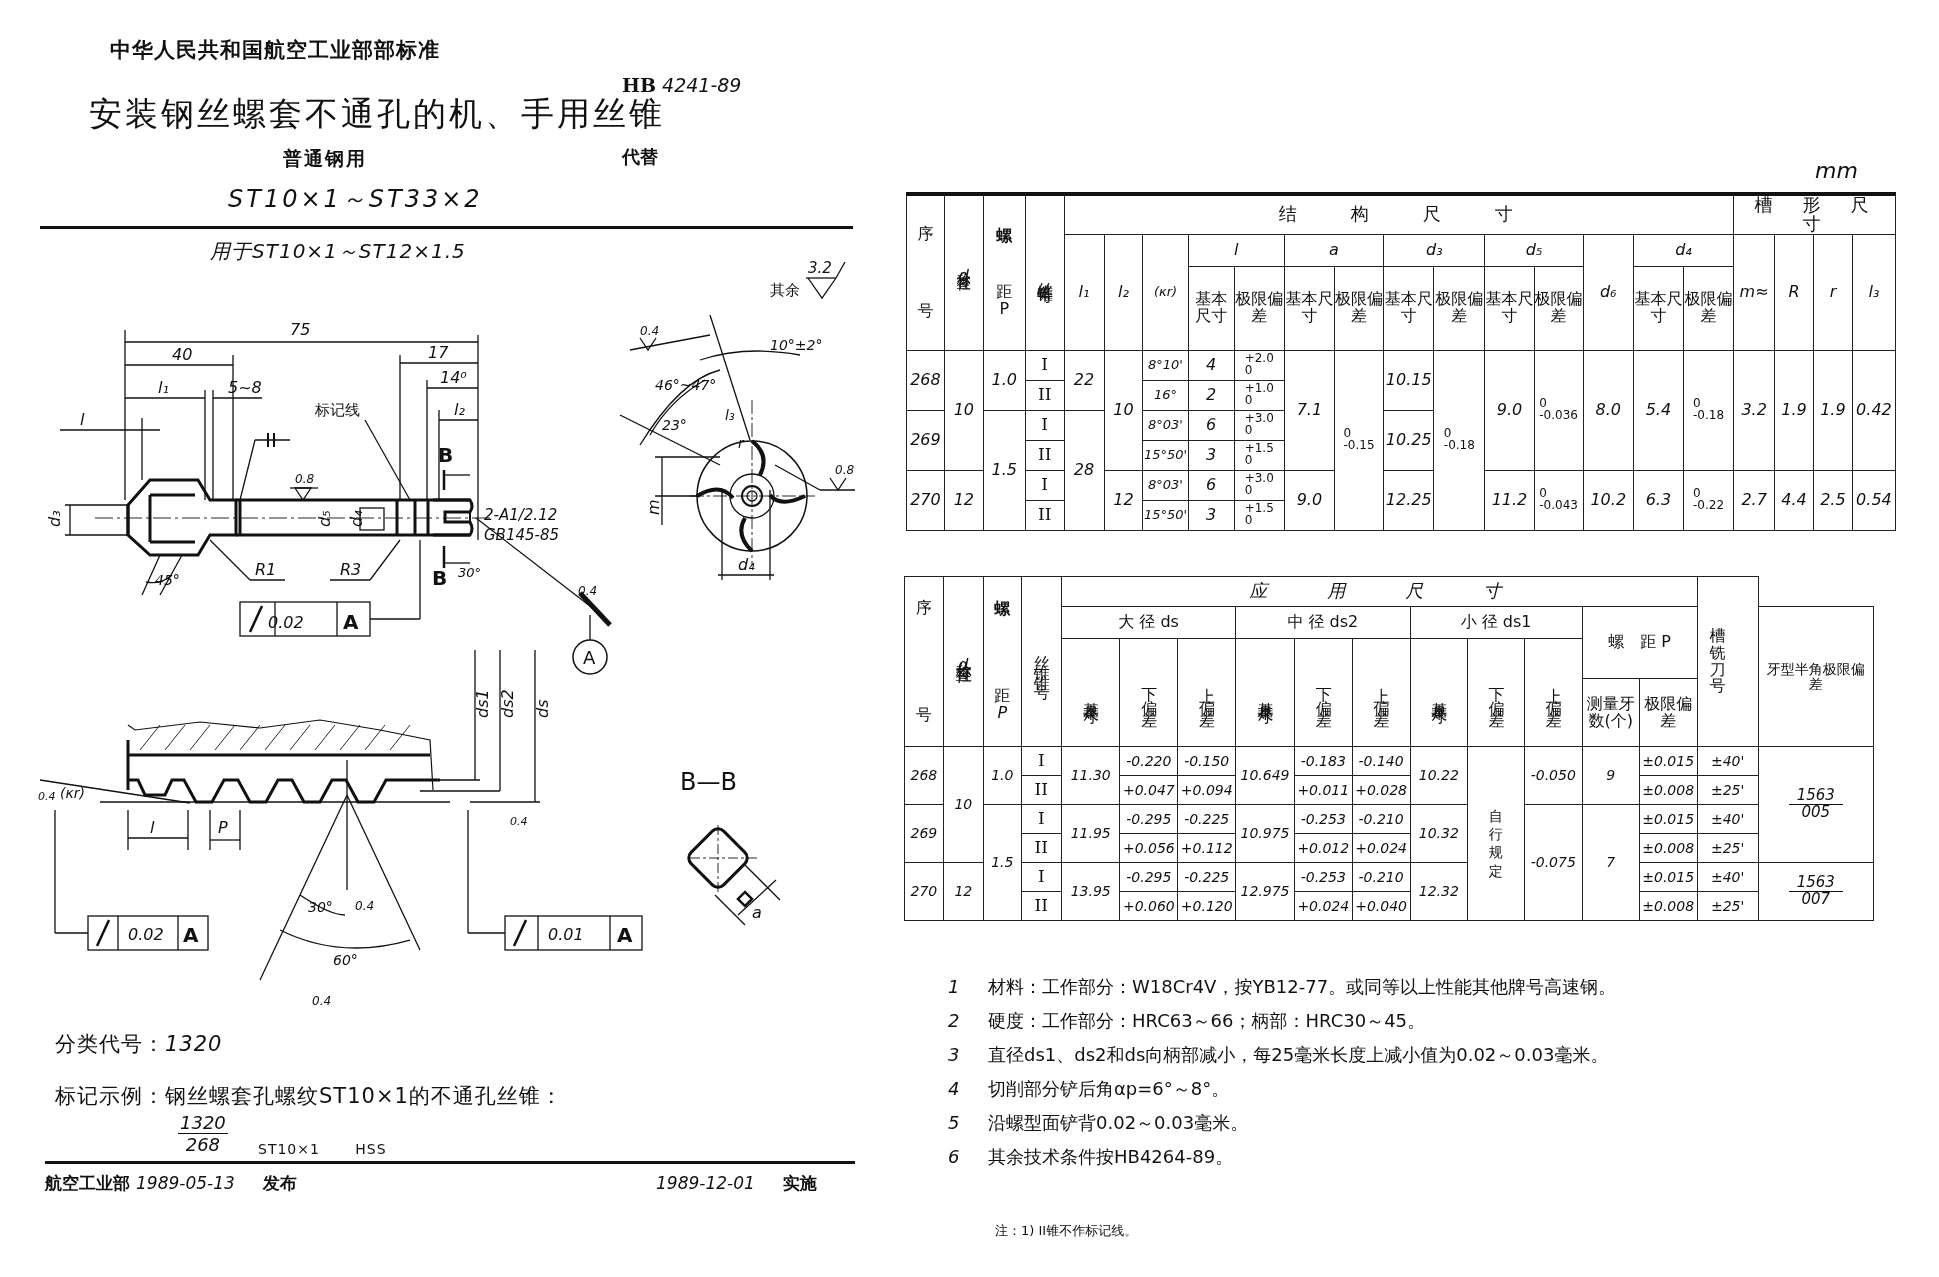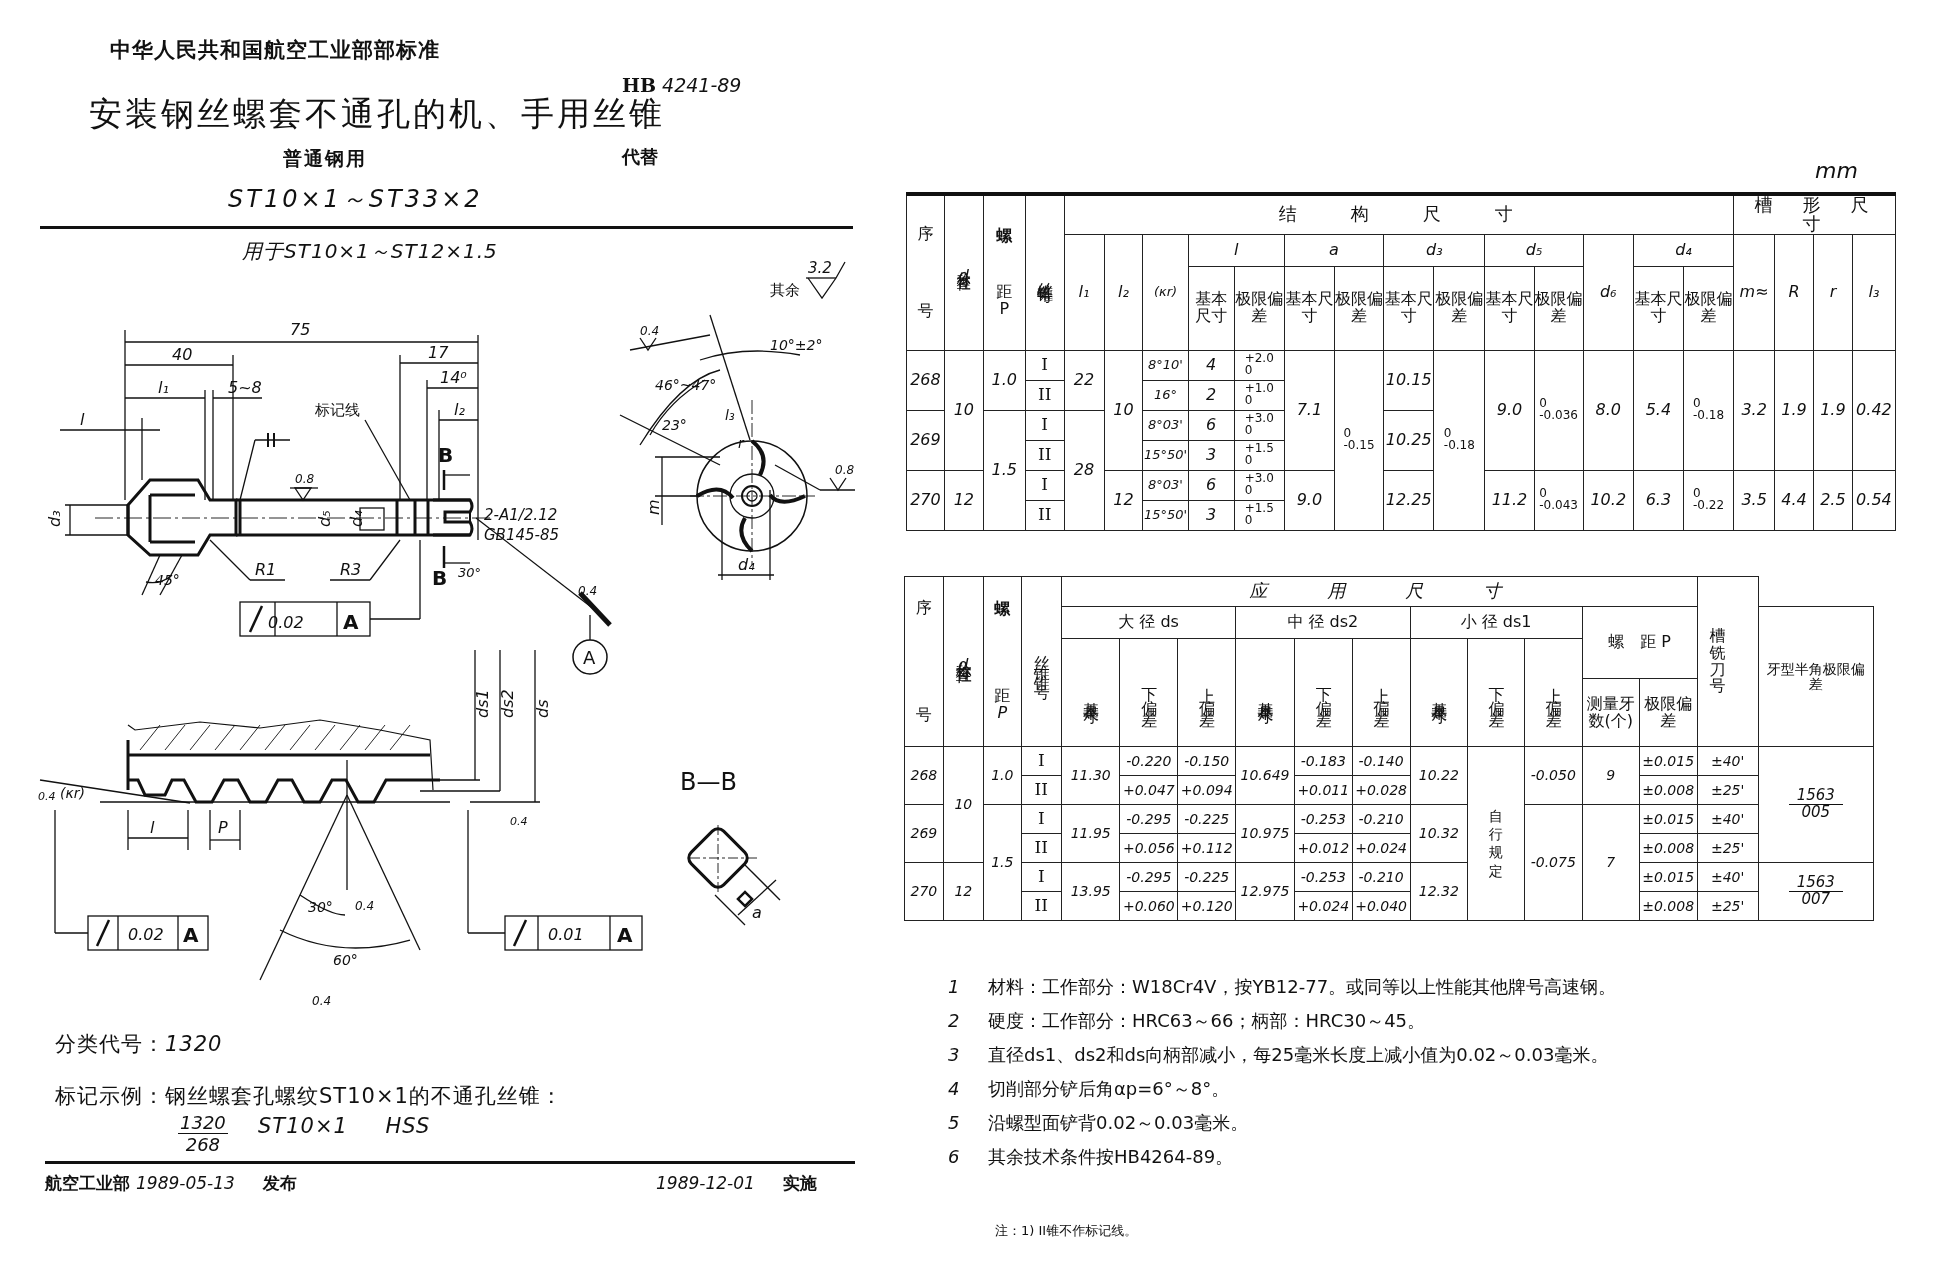--- a/index.html
+++ b/index.html
@@ -8,32 +8,32 @@
   .abs{position:absolute;}
   .bold{font-weight:bold;}
   .org{left:110px;top:36px;font-size:21px;font-weight:bold;letter-spacing:1px;}
   .stdno{left:622px;top:74px;font-size:19px;}
   .stdno .hb{font-family:"DejaVu Serif","Liberation Serif",serif;font-weight:bold;}
   .title{left:70px;top:92px;font-size:33px;letter-spacing:3px;font-weight:300;margin-left:19px;}
   .subtitle{left:283px;top:146px;font-size:19px;font-weight:bold;letter-spacing:2px;}
   .replace{left:622px;top:145px;font-size:18px;font-weight:bold;}
   .range{left:228px;top:183px;font-size:24px;font-style:italic;letter-spacing:3px;}
   .rule-top{left:40px;top:226px;width:813px;height:3px;background:#111;}
-  .usefor{left:210px;top:238px;font-size:20px;font-style:italic;letter-spacing:1px;margin-left:32px;}
+  .usefor{left:210px;top:238px;font-size:20px;font-style:italic;letter-spacing:1px;}
   .mm{left:1815px;top:158px;font-size:22px;font-style:italic;}
   .drawing{left:30px;top:255px;}
   .notes{left:948px;top:970px;font-size:18px;line-height:34px;}
   .notes .n{display:flex;}
   .notes .num{width:40px;font-style:italic;}
   .footnote{left:995px;top:1222px;font-size:13px;}
   .classcode{left:55px;top:1030px;font-size:21px;letter-spacing:1px;}
   .mark-label{left:55px;top:1082px;font-size:21px;letter-spacing:1px;}
   .mark-frac{left:178px;top:1112px;font-size:18px;font-style:italic;text-align:center;}
   .mark-frac .top{border-bottom:1.5px solid #111;padding:0 2px;}
-  .mark-rest{left:258px;top:1114px;font-size:21px;font-style:italic;letter-spacing:1px;word-spacing:30px;}
+  .mark-rest{left:258px;top:1141px;font-size:14px;letter-spacing:1px;word-spacing:30px;}
   .rule-bottom{left:45px;top:1161px;width:810px;height:3px;background:#111;}
   .foot-left{left:45px;top:1172px;font-size:17px;}
   .foot-right{left:650px;top:1172px;font-size:17px;}
   .foot-left b,.foot-right b{font-weight:bold;}
   .foot-left i,.foot-right i{margin:0 28px 0 6px;}
 
   table.t{position:absolute;border-collapse:collapse;font-size:16px;}
   table.t td{border:1.4px solid #222;text-align:center;vertical-align:middle;padding:0;line-height:1.05;}
   table.t .hdr td{font-size:16px;}
   table.t .it{font-style:italic;}
@@ -424,21 +424,21 @@
       <td class="it" style="font-size:13px">8°03'</td>
       <td class="it">6</td>
       <td><span class="tol"><span>+3.0</span><br><span>0</span></span></td>
       <td rowspan="2" class="it">9.0</td>
       <td rowspan="2" class="it">12.25</td>
       <td rowspan="2" class="it">11.2</td>
       <td rowspan="2"><span class="tol"><span>0</span><br><span>-0.043</span></span></td>
       <td rowspan="2" class="it">10.2</td>
       <td rowspan="2" class="it">6.3</td>
       <td rowspan="2"><span class="tol"><span>0</span><br><span>-0.22</span></span></td>
-      <td rowspan="2" class="it">3.5</td>
+      <td rowspan="2" class="it">2.7</td>
       <td rowspan="2" class="it">4.4</td>
       <td rowspan="2" class="it">2.5</td>
       <td rowspan="2" class="it">0.54</td>
     </tr>
     <tr style="height:30px;">
       <td class="roman">II</td>
       <td class="it" style="font-size:13px">15°50'</td>
       <td class="it">3</td>
       <td><span class="tol"><span>+1.5</span><br><span>0</span></span></td>
     </tr>

